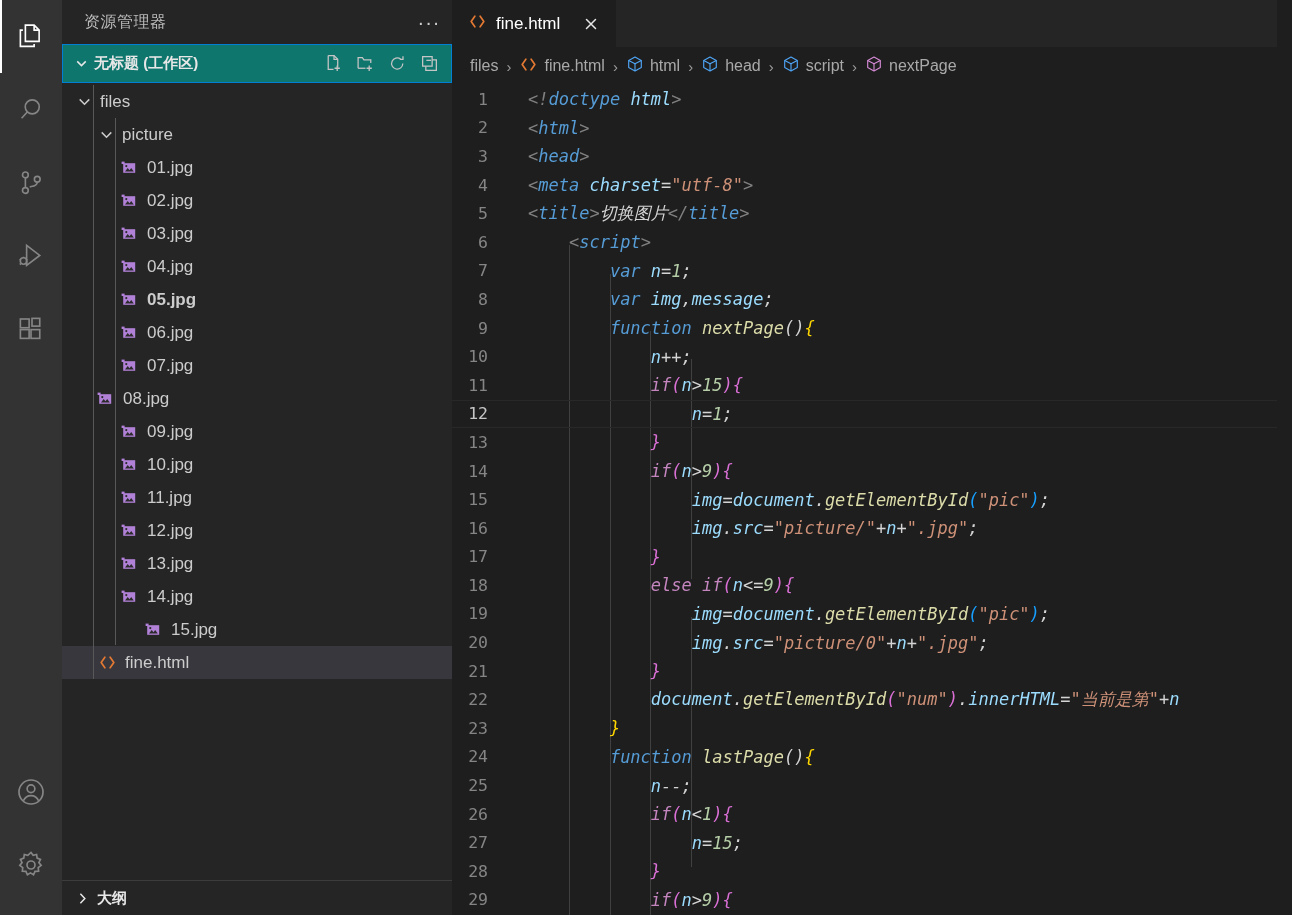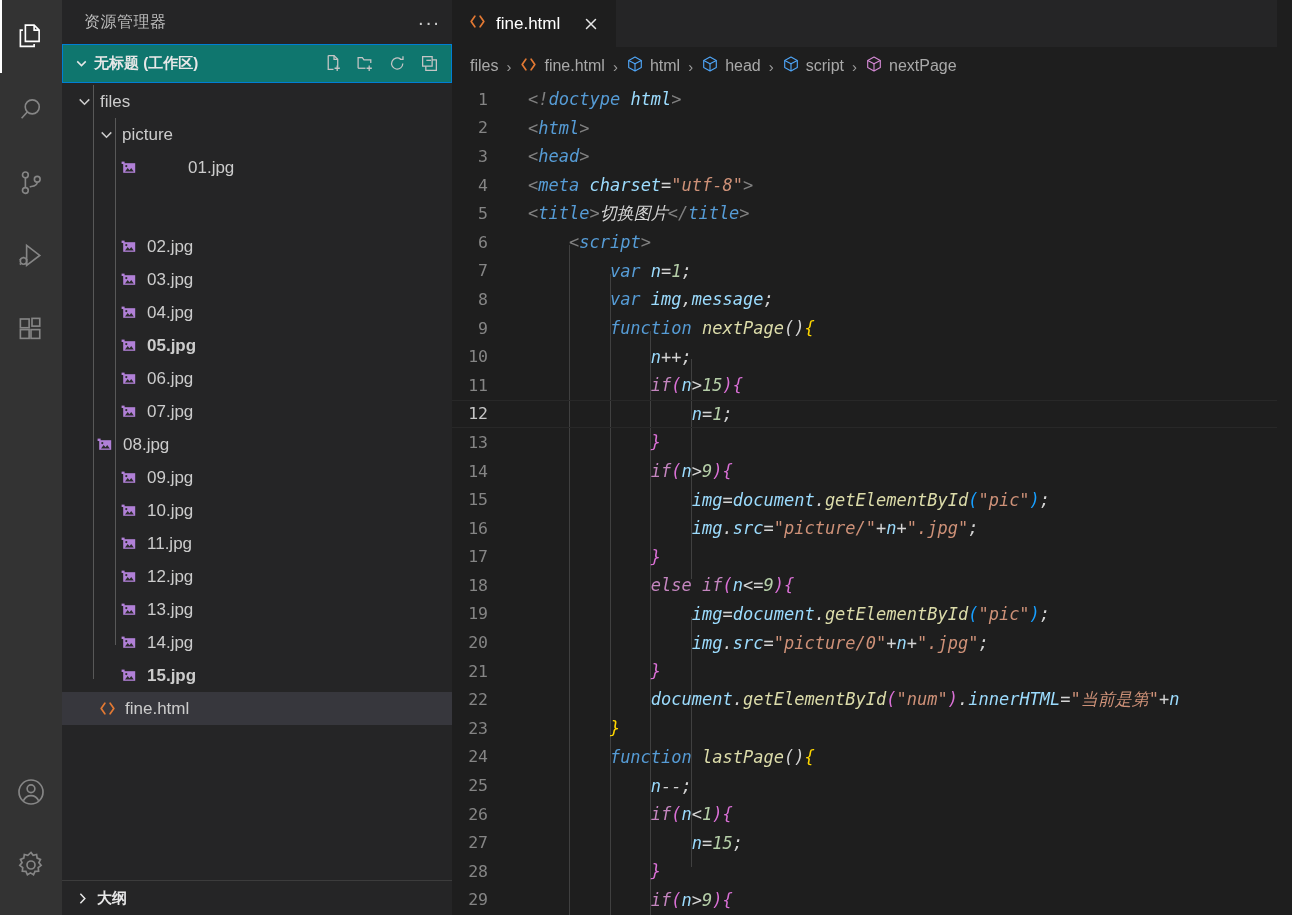--- a/index.html
+++ b/index.html
@@ -307,32 +307,32 @@
           <span class="lbl" style="margin-left:6px">files</span>
         </div>
         <div class="row" style="padding-left: 34px;">
           <span class="chev">
             <svg width="17" height="17" viewBox="0 0 16 16" fill="none" stroke="#cccccc" stroke-width="1.4">
               <path d="M3.5 6l4.5 4.5L12.5 6"></path>
             </svg>
           </span>
           <span class="lbl" style="margin-left:6px">picture</span>
         </div>
-        <div class="row" style="padding-left: 56px; gap: 41px;">
+        <div class="row" style="padding-left: 56px;">
           <span class="fileicon">
             <svg width="18" height="18" viewBox="0 0 18 18" fill="none">
               <rect x="3.2" y="4.2" width="12" height="9.6" fill="#b180d7"></rect>
               <rect x="1.6" y="2.6" width="3" height="2.4" fill="#b180d7"></rect>
               <path d="M5 12.4l2.7-3.3 1.8 2.1 1.7-2.2 2.6 3.4z" fill="#2b2b2b"></path>
               <circle cx="6.3" cy="7.1" r="1.1" fill="#2b2b2b"></circle>
             </svg>
           </span>
           <span class="lbl">01.jpg</span>
         </div>
-        <div class="row" style="padding-left: 56px; margin-top: 46px;">
+        <div class="row" style="padding-left: 56px;">
           <span class="fileicon">
             <svg width="18" height="18" viewBox="0 0 18 18" fill="none">
               <rect x="3.2" y="4.2" width="12" height="9.6" fill="#b180d7"></rect>
               <rect x="1.6" y="2.6" width="3" height="2.4" fill="#b180d7"></rect>
               <path d="M5 12.4l2.7-3.3 1.8 2.1 1.7-2.2 2.6 3.4z" fill="#2b2b2b"></path>
               <circle cx="6.3" cy="7.1" r="1.1" fill="#2b2b2b"></circle>
             </svg>
           </span>
           <span class="lbl">02.jpg</span>
         </div>
@@ -461,21 +461,21 @@
           <span class="fileicon">
             <svg width="18" height="18" viewBox="0 0 18 18" fill="none">
               <rect x="3.2" y="4.2" width="12" height="9.6" fill="#b180d7"></rect>
               <rect x="1.6" y="2.6" width="3" height="2.4" fill="#b180d7"></rect>
               <path d="M5 12.4l2.7-3.3 1.8 2.1 1.7-2.2 2.6 3.4z" fill="#2b2b2b"></path>
               <circle cx="6.3" cy="7.1" r="1.1" fill="#2b2b2b"></circle>
             </svg>
           </span>
           <span class="lbl">14.jpg</span>
         </div>
-        <div class="row" style="padding-left: 56px; font-weight: bold;">
+        <div class="row" style="padding-left: 80px;">
           <span class="fileicon">
             <svg width="18" height="18" viewBox="0 0 18 18" fill="none">
               <rect x="3.2" y="4.2" width="12" height="9.6" fill="#b180d7"></rect>
               <rect x="1.6" y="2.6" width="3" height="2.4" fill="#b180d7"></rect>
               <path d="M5 12.4l2.7-3.3 1.8 2.1 1.7-2.2 2.6 3.4z" fill="#2b2b2b"></path>
               <circle cx="6.3" cy="7.1" r="1.1" fill="#2b2b2b"></circle>
             </svg>
           </span>
           <span class="lbl">15.jpg</span>
         </div>

